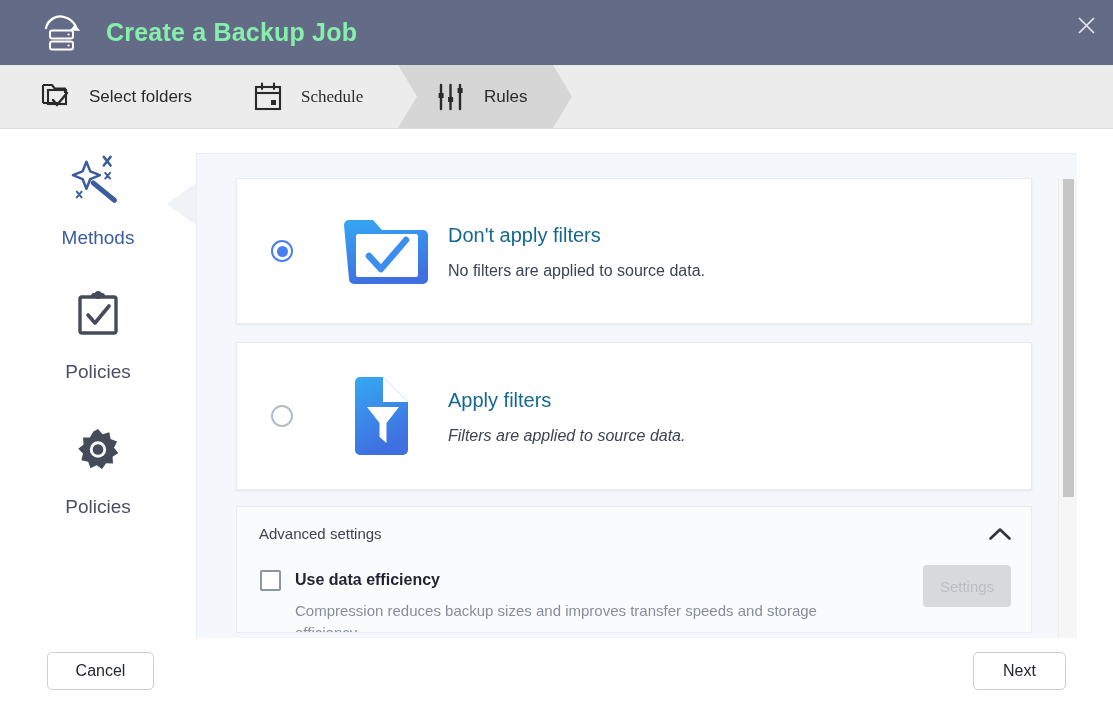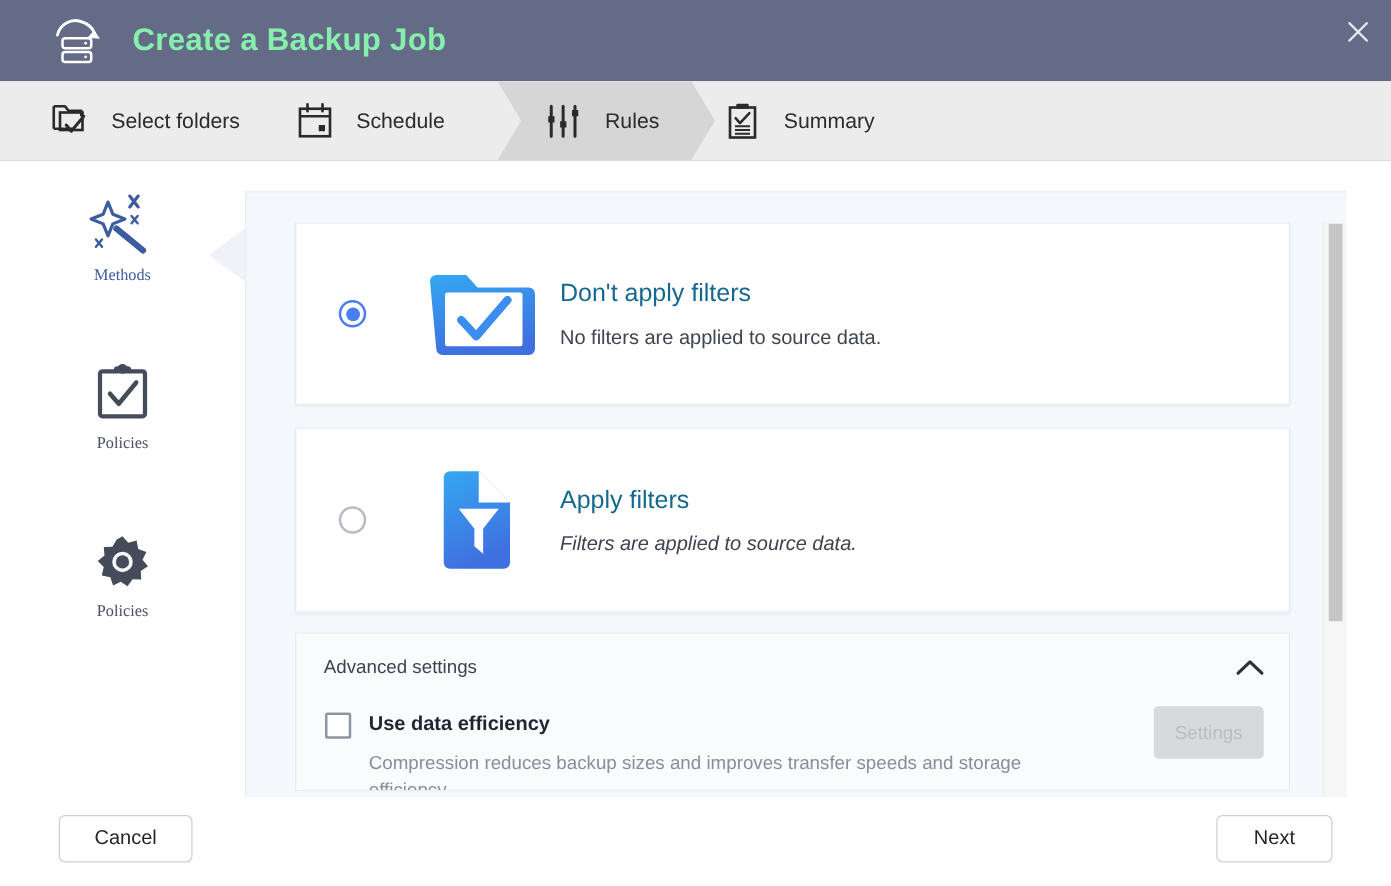--- a/index.html
+++ b/index.html
@@ -83,24 +83,23 @@
   .nav-item {
     position: absolute; left: 0; width: 196px;
     display: flex; flex-direction: column; align-items: center;
     cursor: pointer;
   }
   .nav-ico {
     width: 56px; height: 56px;
     display: flex; align-items: center; justify-content: center;
   }
   .nav-lbl {
-    margin-top: 3px;
-    font-size: 13px;
+    margin-top: 18px;
+    font-size: 19px;
     color: #4a5060;
-    font-family: Liberation Serif, serif;
   }
   .nav-lbl.sel { color: #3b5c9e; }
 
   
   .panel {
     position: absolute; left: 196px; top: 24px;
     width: 881px; height: 485px;
     background: #f4f7fb;
     border-top: 1px solid #e8eef6;
     border-left: 1px solid #e8eef6;
@@ -280,21 +279,21 @@
           <path d="M3 3 H12 L14.8 6.6 H25 V11" fill="none" stroke="#2a2a2a" stroke-width="2.1" stroke-linejoin="round"></path>
           <path d="M3 3 V21" fill="none" stroke="#2a2a2a" stroke-width="2.1"></path>
           <path d="M3 21 H18" fill="none" stroke="#2a2a2a" stroke-width="2.1"></path>
           <rect x="8" y="8" width="18" height="14" fill="none" stroke="#2a2a2a" stroke-width="2.1"></rect>
           <path d="M13 18 L17 23 L27 11" fill="none" stroke="#2a2a2a" stroke-width="2.4" stroke-linecap="round" stroke-linejoin="round"></path>
         </svg>
       </span>
       <span class="st-lbl">Select folders</span>
     </div>
 
-    <div class="step" style="left:218px;">
+    <div class="step" style="left:234px;font-family:Liberation Serif, serif;">
       <span class="st-ico">
         <svg width="28" height="30" viewBox="0 0 28 30">
           <rect x="2" y="5" width="24" height="22" fill="none" stroke="#2a2a2a" stroke-width="2.1"></rect>
           <path d="M2 11 H26" stroke="#2a2a2a" stroke-width="2.1"></path>
           <path d="M8 1.5 V7" stroke="#2a2a2a" stroke-width="2.1" stroke-linecap="round"></path>
           <path d="M20 1.5 V7" stroke="#2a2a2a" stroke-width="2.1" stroke-linecap="round"></path>
           <rect x="17" y="18" width="5" height="5" fill="#2a2a2a"></rect>
         </svg>
       </span>
       <span class="st-lbl">Schedule</span>
@@ -307,31 +306,20 @@
           <rect x="1.6" y="11" width="5" height="5" fill="#2a2a2a"></rect>
           <path d="M13.5 3 V15 M13.5 19 V27" stroke="#2a2a2a" stroke-width="2.4" stroke-linecap="round"></path>
           <rect x="11.1" y="15" width="5" height="5" fill="#2a2a2a"></rect>
           <path d="M23 3 V6 M23 10 V27" stroke="#2a2a2a" stroke-width="2.4" stroke-linecap="round"></path>
           <rect x="20.6" y="6" width="5" height="5" fill="#2a2a2a"></rect>
         </svg>
       </span>
       <span class="st-lbl">Rules</span>
     </div>
 
-    <div class="step" style="left:560px;">
-      <span class="st-ico">
-        <svg width="26" height="30" viewBox="0 0 26 30">
-          <rect x="3" y="4" width="20" height="24" fill="none" stroke="#2a2a2a" stroke-width="2.1"></rect>
-          <rect x="8" y="1" width="10" height="4" rx="1" fill="#2a2a2a"></rect>
-          <path d="M7.5 12.5 L11 16.5 L18.5 8.5" fill="none" stroke="#2a2a2a" stroke-width="2" stroke-linecap="round" stroke-linejoin="round"></path>
-          <path d="M7 19 H19 M7 22 H19 M7 25 H19" stroke="#2a2a2a" stroke-width="1.6"></path>
-        </svg>
-      </span>
-      <span class="st-lbl">Summary</span>
-    </div>
   </div>
 </div>
 
 <div class="body-area">
 
   <div class="sidenav">
 
     <div class="nav-item" style="top:24px;">
       <span class="nav-ico">
         <svg width="58" height="56" viewBox="0 0 58 56">

